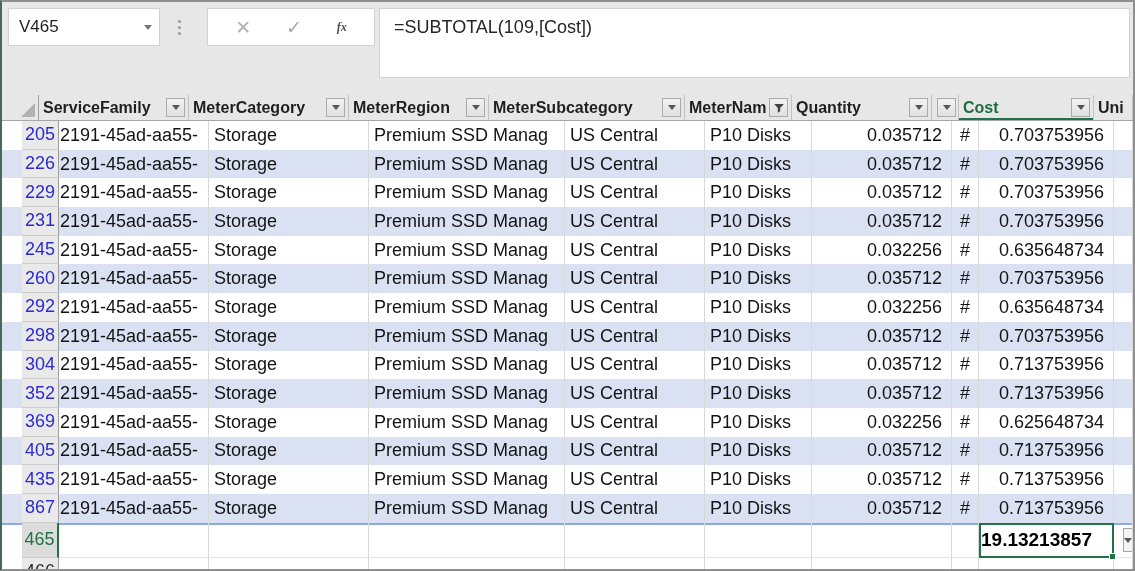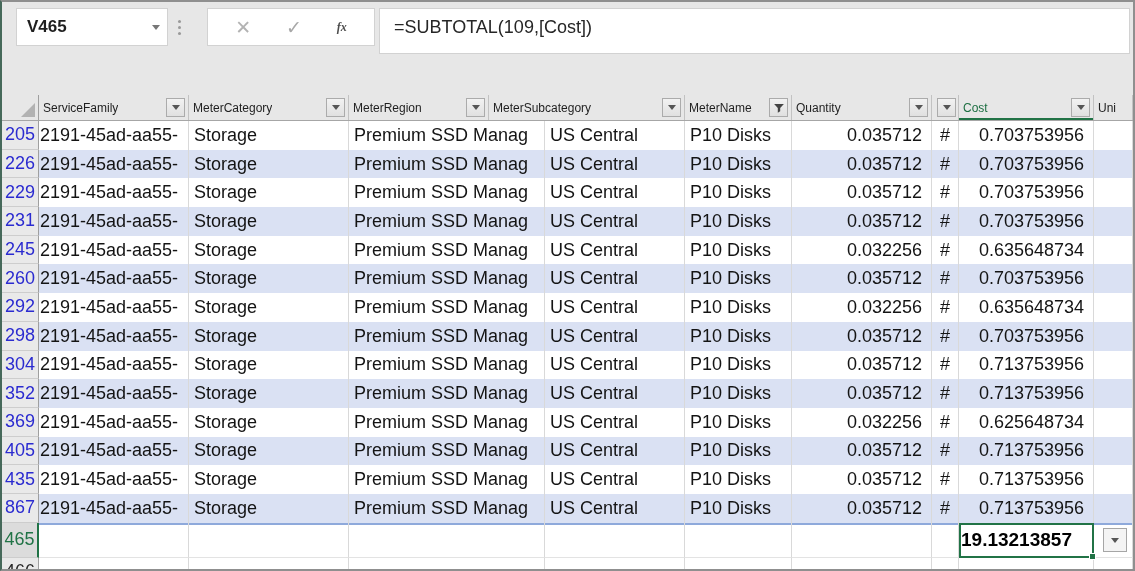--- a/index.html
+++ b/index.html
@@ -8,59 +8,59 @@
 
   .app {
     width: 1135px; height: 571px;
     border: 2px solid #8f8f8f; border-left-color: #46695a;
     background: #e7e7e7; position: relative; overflow: hidden;
   }
 
   
   .topbar { position: absolute; top: 0; left: 0; right: 0; height: 93px; background: #e7e7e7; }
   .namebox {
-    position: absolute; left: 14px; top: 6px; width: 152px; height: 38px;
-    background: #fff; border: 1px solid #d2d2d2; display: flex; align-items: center; font-weight: bold;
+    position: absolute; left: 6px; top: 6px; width: 152px; height: 38px;
+    background: #fff; border: 1px solid #d2d2d2; display: flex; align-items: center;
   }
   .namebox-value { flex: 1; padding-left: 10px; font-size: 17px; color: #1f1f1f; }
   .nb-arrow { width: 22px; display: flex; justify-content: center; align-items: center; height: 100%; cursor: default; }
   .tri-down { width: 0; height: 0; border: 4px solid transparent; border-top: 5px solid #777; margin-top: 5px; }
 
   .dots-sep { position: absolute; left: 173px; top: 6px; height: 38px; width: 8px;
     display: flex; align-items: center; justify-content: center; }
   .dots-sep span { width: 3px; height: 3px; background: #9a9a9a; border-radius: 50%;
     box-shadow: 0 -6px 0 #9a9a9a, 0 6px 0 #9a9a9a; display: block; }
 
   .btnbox {
     position: absolute; left: 205px; top: 6px; width: 168px; height: 38px;
     background: #fff; border: 1px solid #d2d2d2;
     display: flex; align-items: center; justify-content: space-around; padding: 0 10px;
   }
   .btn-cancel { color: #b3b3b3; font-size: 19px; }
   .btn-enter  { color: #a8a8a8; font-size: 19px; }
   .btn-fx     { color: #4d4d4d; font-size: 12px; font-family: "Liberation Serif", serif; font-style: italic; font-weight: bold; }
 
   .formulabar {
-    position: absolute; left: 377px; top: 6px; right: 3px; height: 46px;
+    position: absolute; left: 377px; top: 6px; right: 3px; height: 70px;
     background: #fff; border: 1px solid #d2d2d2;
     font-size: 18px; color: #262626; padding: 8px 6px 0 14px; white-space: nowrap; overflow: hidden;
   }
 
   
   .grid { position: absolute; top: 93px; left: 0; right: 0; bottom: 0; background: #fff; overflow: hidden; }
 
   .hrow { display: flex; height: 26px; background: #e7e7e7; border-bottom: 1px solid #a6a6a6; }
   .corner { width: 37px; flex: none; position: relative; background: #e7e7e7; border-right: 1px solid #9f9f9f; }
   .corner-tri { position: absolute; right: 3px; bottom: 3px; width: 0; height: 0;
     border-left: 14px solid transparent; border-bottom: 14px solid #b2b2b2; }
 
   .hcell {
     display: flex; align-items: center; justify-content: space-between;
     padding: 0 3px 0 4px; border-right: 1px solid #c2c2c2;
-    font-size: 12px; color: #1f1f1f; white-space: nowrap; overflow: hidden; flex: none;
+    font-size: 16px; color: #1f1f1f; white-space: nowrap; overflow: hidden; flex: none; font-weight: bold;
   }
   .hcell .hlabel { overflow: hidden; }
   .hcell.sel { color: #1d6f42; box-shadow: inset 0 -2px 0 #217346; }
   .hcell.center { justify-content: center; padding: 0; }
 
   .fbtn {
     width: 19px; height: 19px; flex: none; margin-left: 3px;
     background: linear-gradient(#f2f2f2, #e0e0e0); border: 1px solid #ababab;
     display: flex; align-items: center; justify-content: center; cursor: default;
   }
@@ -75,21 +75,21 @@
   .w-cost{ width: 135px; flex: none; }
   .w-uni { flex: 1; min-width: 0; }
 
   .row { display: flex; height: 28.7px; background: #fff; }
   .tbody .row:nth-child(even) { background: #dae1f3; }
 
   .rh {
     width: 37px; flex: none; height: 100%;
     background: #e9e9e9; border-right: 1px solid #9f9f9f; border-bottom: 1px solid #cdcdcd;
     color: #2b2bd0; font-size: 18px;
-    display: flex; align-items: center; justify-content: center;
+    display: flex; align-items: center; justify-content: center; margin-left: 20px;
   }
   .c {
     height: 100%; display: flex; align-items: center;
     border-right: 1px solid #d9d9d9; font-size: 18px; color: #141414;
     white-space: nowrap; overflow: hidden; padding: 0 5px;
   }
   .c.num { justify-content: flex-end; padding-right: 9px; }
   .c.center { justify-content: center; padding: 0; }
   .clip-left { margin-left: -4px; }
 

